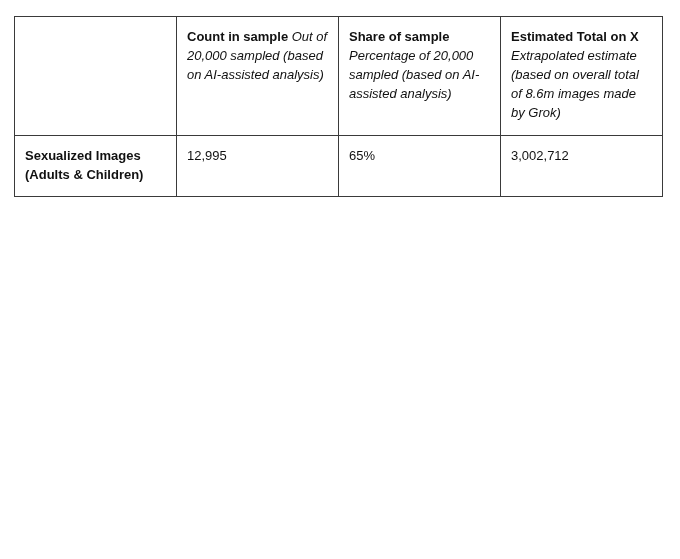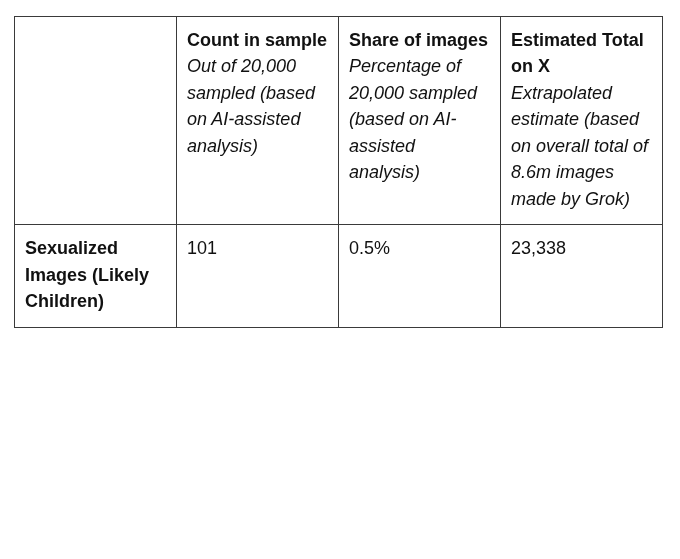--- a/index.html
+++ b/index.html
@@ -22,21 +22,21 @@
   }
   table.data-table {
     border-collapse: collapse;
     width: 648px;
     table-layout: fixed;
   }
   table.data-table td {
     border: 1px solid #3a3a3a;
     vertical-align: top;
     padding: 10px 10px 12px 10px;
-    font-size: 18px;
+    font-size: 13px;
     line-height: 1.47;
   }
   
   col.c0 { width: 162px; }
   col.c1 { width: 162px; }
   col.c2 { width: 162px; }
   col.c3 { width: 162px; }
 
   .corner-cell {
     background: #ffffff;
@@ -66,29 +66,29 @@
       <col class="c3">
     </colgroup>
     <tbody>
       <tr>
         <td class="corner-cell"></td>
         <td class="head-cell">
           <span class="head-strong">Count in sample</span>
           <span class="head-em">Out of 20,000 sampled (based on AI-assisted analysis)</span>
         </td>
         <td class="head-cell">
-          <span class="head-strong">Share of images</span>
+          <span class="head-strong">Share of sample</span>
           <span class="head-em">Percentage of 20,000 sampled (based on AI-assisted analysis)</span>
         </td>
         <td class="head-cell">
           <span class="head-strong">Estimated Total on X</span>
           <span class="head-em">Extrapolated estimate (based on overall total of 8.6m images made by Grok)</span>
         </td>
       </tr>
       <tr>
-        <td class="row-label">Sexualized Images (Likely Children)</td>
-        <td class="cell-value">101</td>
-        <td class="cell-value">0.5%</td>
-        <td class="cell-value">23,338</td>
+        <td class="row-label">Sexualized Images (Adults &amp; Children)</td>
+        <td class="cell-value">12,995</td>
+        <td class="cell-value">65%</td>
+        <td class="cell-value">3,002,712</td>
       </tr>
     </tbody>
   </table>
 </div>
 
 </body></html>

